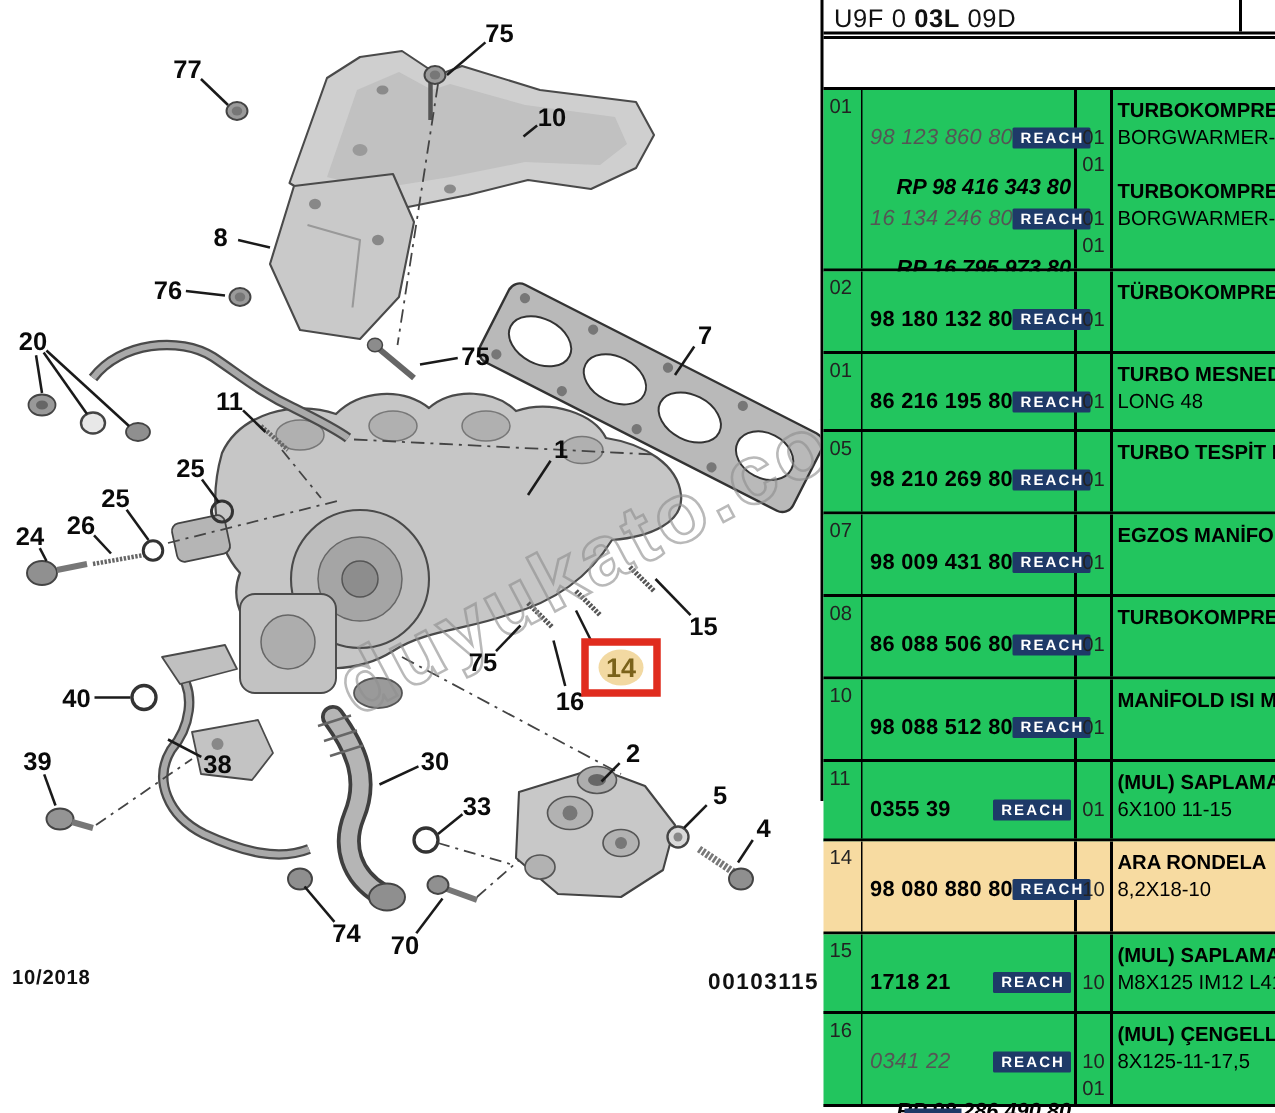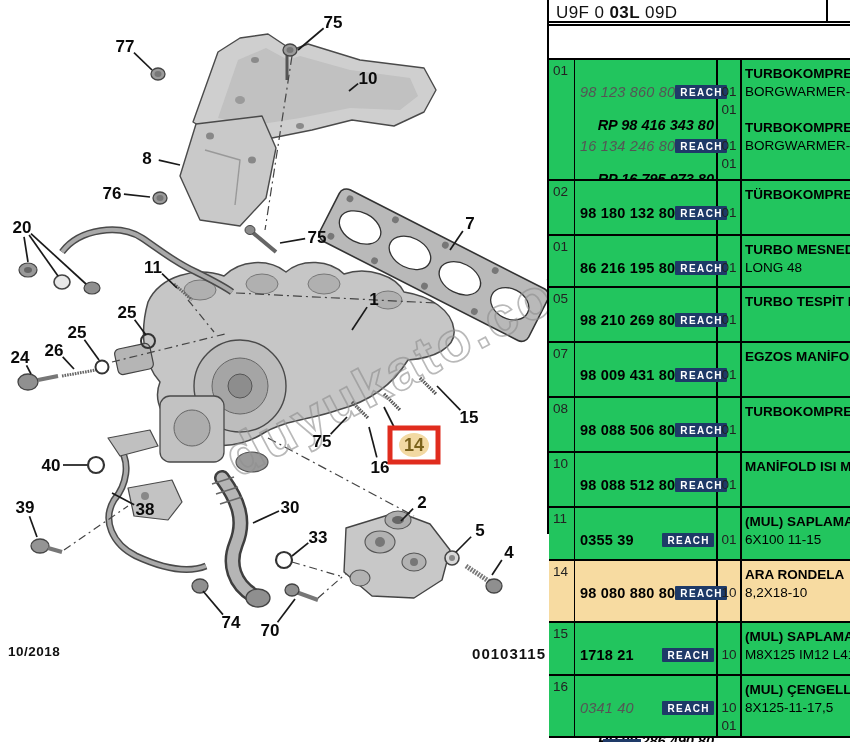--- a/index.html
+++ b/index.html
@@ -396,21 +396,21 @@
         </div>
         <div class="prow" style="height: 55px;">
           <i class="vl v1"></i>
           <i class="vl v2"></i>
           <i class="vl v3"></i>
           <div class="cno">08</div>
           <div class="cmid">
             <div class="blk" style="height: 43px;">
               <div class="line sp"></div>
               <div class="line lineB">
-                <span class="part">98 088 506 80</span>
+                <span class="part">86 088 506 80</span>
                 <span class="reach">REACH</span>
               </div>
             </div>
           </div>
           <div class="cqty">
             <div class="blk" style="height: 43px;">
               <div class="line sp"></div>
               <div class="q">01</div>
             </div>
           </div>
@@ -529,21 +529,21 @@
         </div>
         <div class="prow" style="height: 62px;">
           <i class="vl v1"></i>
           <i class="vl v2"></i>
           <i class="vl v3"></i>
           <div class="cno">16</div>
           <div class="cmid">
             <div class="blk" style="height: 50px;">
               <div class="line sp"></div>
               <div class="line lineB">
-                <span class="part it">0341 40</span>
+                <span class="part it">0341 22</span>
                 <span class="reach">REACH</span>
               </div>
               <span class="rpline">RP 98 286 490 80</span>
             </div>
           </div>
           <div class="cqty">
             <div class="blk" style="height: 50px;">
               <div class="line sp"></div>
               <div class="q">10</div>
               <div class="q">01</div>

